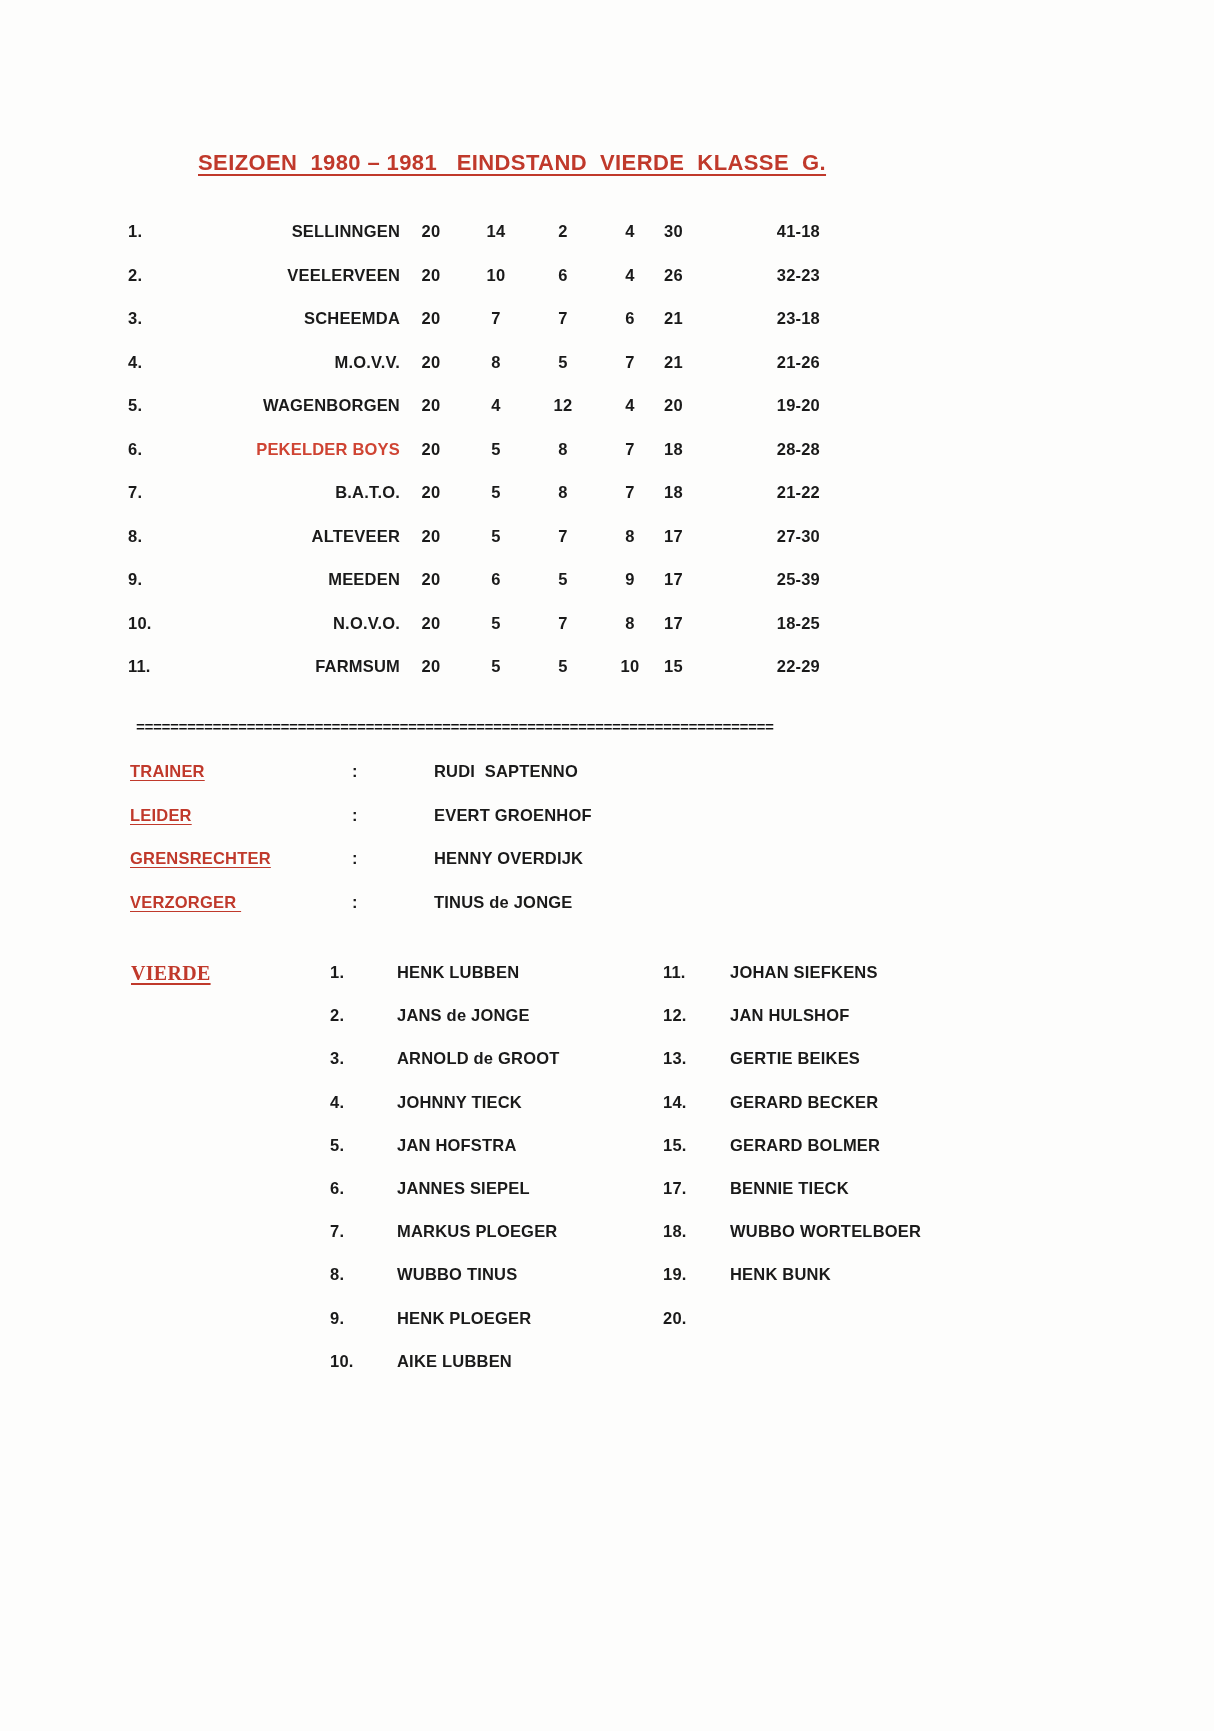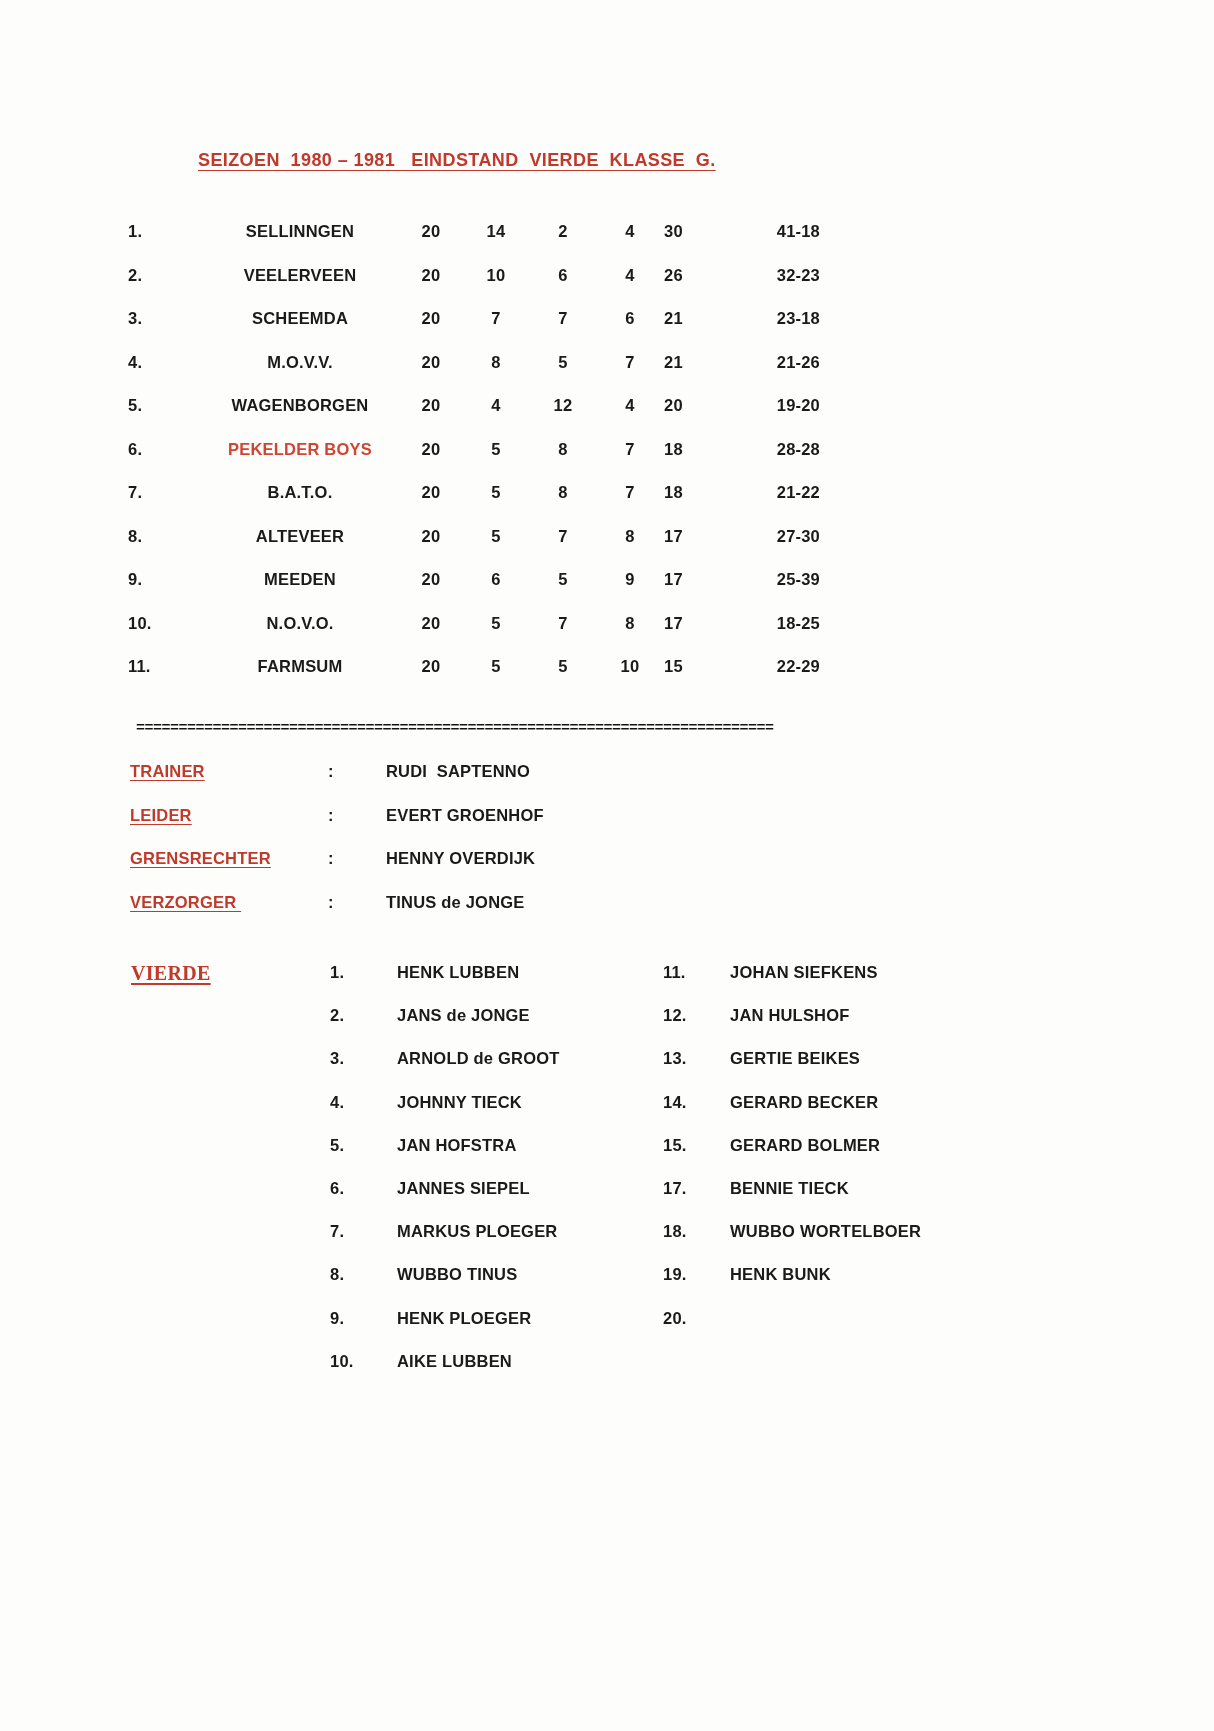--- a/index.html
+++ b/index.html
@@ -20,21 +20,21 @@
     position: absolute;
     inset: 0;
     background: #fdfdfc;
   }
 
   
   .doc-title {
     position: absolute;
     left: 198px;
     top: 150px;
-    font-size: 18px;
+    font-size: 22px;
     font-weight: bold;
     color: #c0392b;
     letter-spacing: 0.4px;
     text-decoration: underline;
     text-underline-offset: 4px;
     white-space: pre;
   }
 
   
   .standings {
@@ -46,21 +46,21 @@
   .st-row {
     display: flex;
     align-items: baseline;
     height: 43.5px;
     font-size: 16.5px;
     font-weight: bold;
     color: #1a1a1a;
     letter-spacing: 0.2px;
   }
   .c-pos     { width: 72px; text-align: left; }
-  .c-team    { width: 200px; text-align: center; white-space: pre; }
+  .c-team    { width: 200px; text-align: right; white-space: pre; }
   .c-played  { width: 62px; text-align: center; }
   .c-won     { width: 68px; text-align: center; }
   .c-drawn   { width: 66px; text-align: center; }
   .c-lost    { width: 68px; text-align: center; }
   .c-points  { width: 66px; text-align: left; }
   .c-goals   { width: 90px; text-align: right; }
   .highlight { color: #cf4433; }
 
   
   .separator {
@@ -82,20 +82,21 @@
   .staff {
     position: absolute;
     left: 130px;
     top: 762px;
   }
   .staff-row {
     display: flex;
     align-items: baseline;
     height: 43.5px;
     font-size: 16.5px;
+    gap: 24px;
   }
   .staff-label {
     width: 198px;
     font-weight: bold;
     color: #c0392b;
     text-decoration: underline;
     text-underline-offset: 3px;
     letter-spacing: 0.2px;
     white-space: pre;
   }

